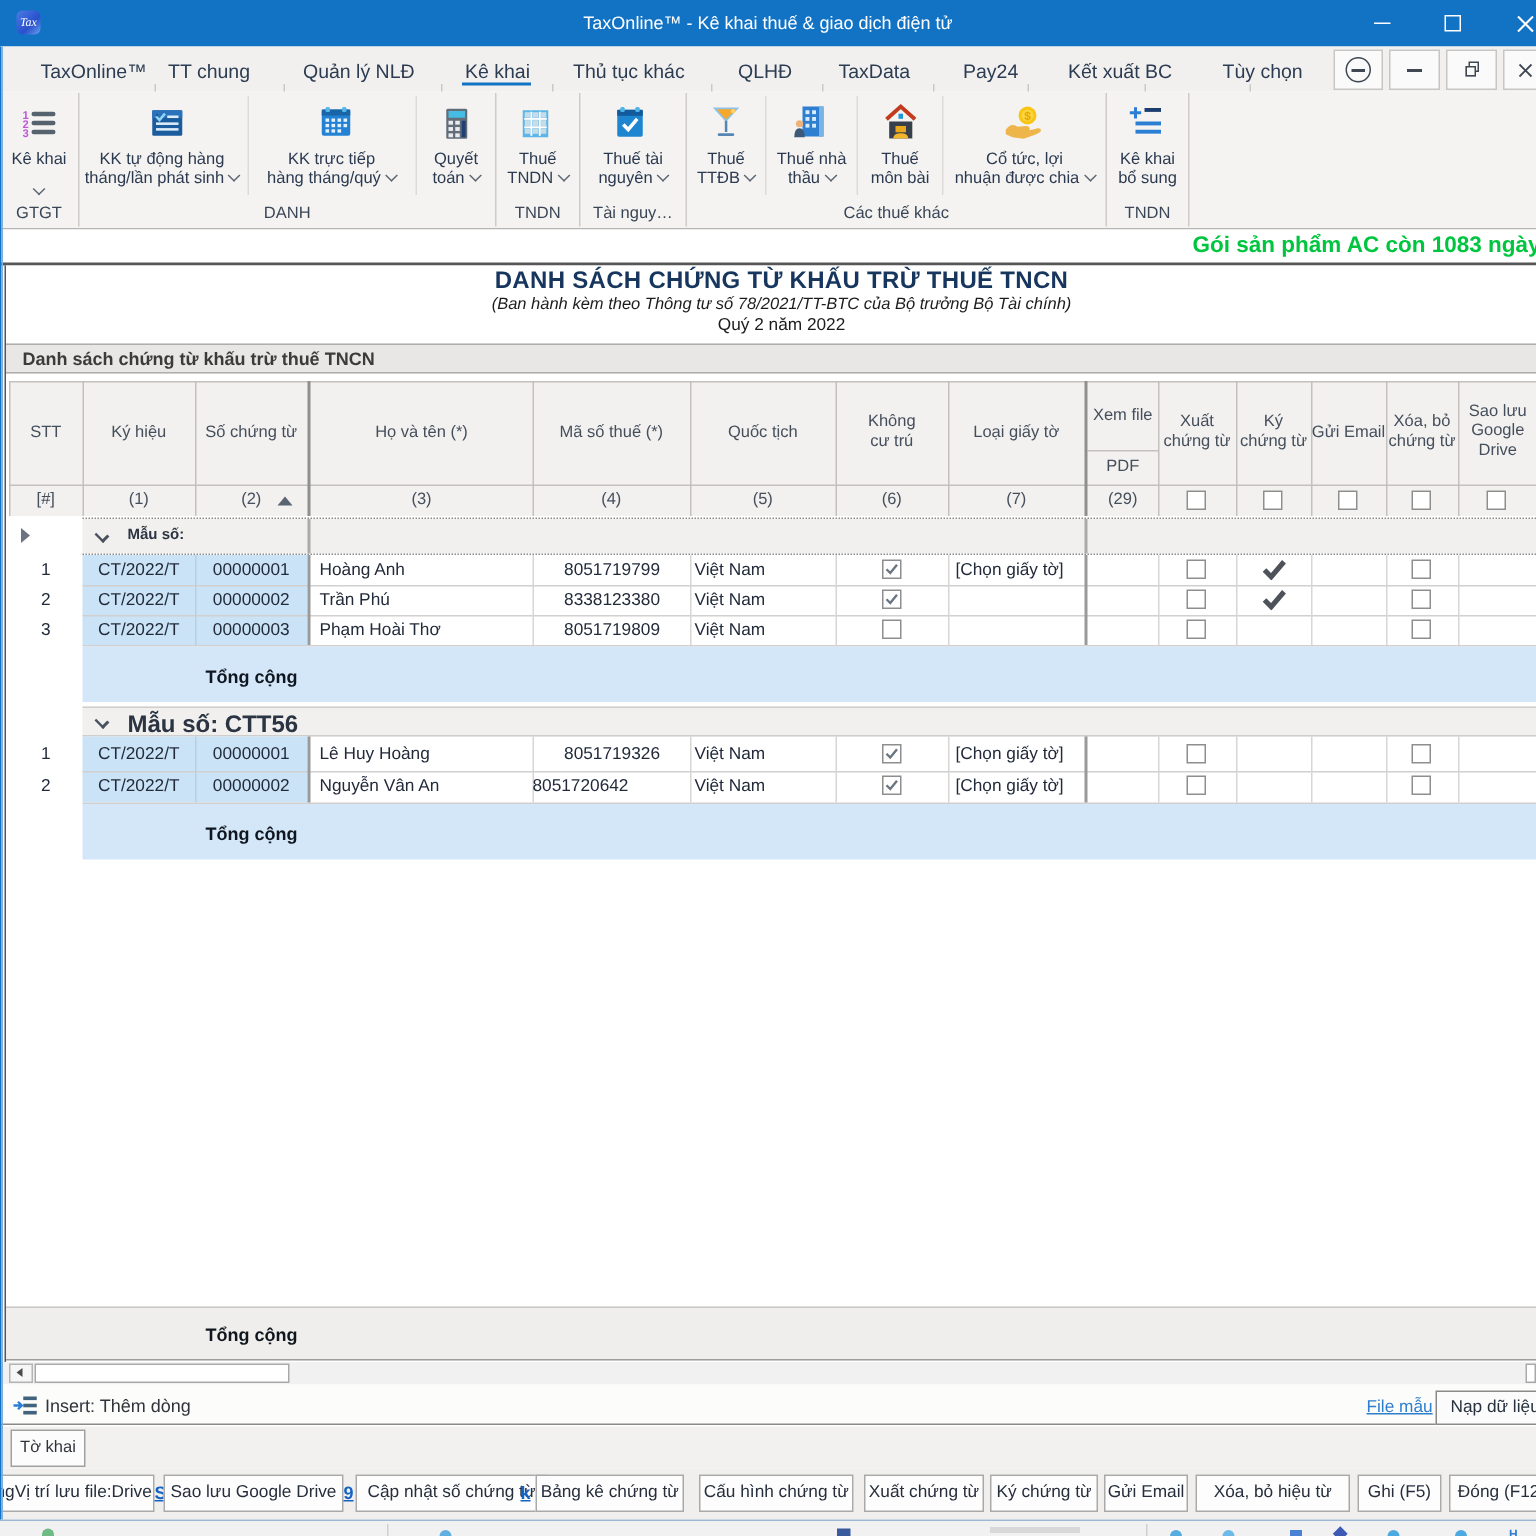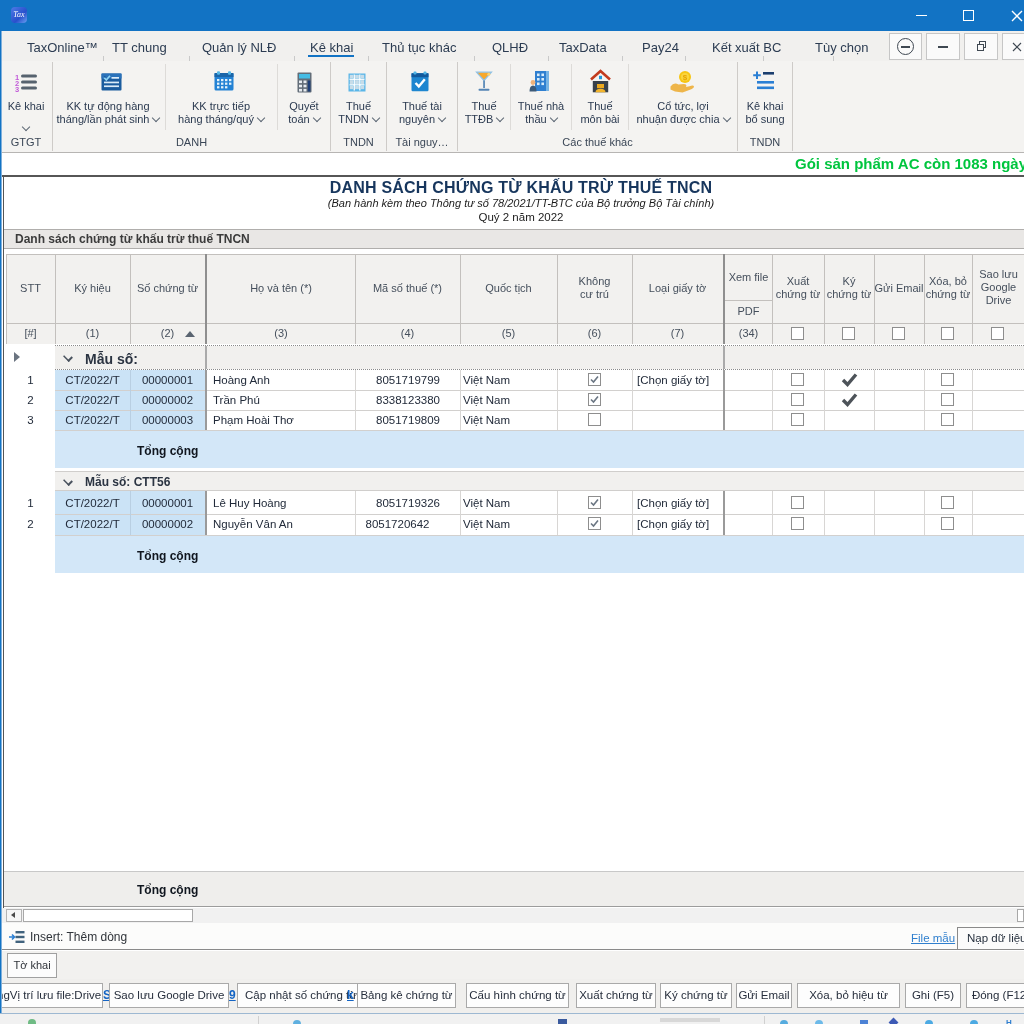--- a/index.html
+++ b/index.html
@@ -17,20 +17,21 @@
 .glbl{position:absolute;font-size:11px;color:#3a4656;text-align:center;top:136px;height:14px}
 .btn{position:absolute;background:#fdfdfd;border:1px solid #a9a9a9;font-size:11.5px;color:#262e3c;text-align:center;line-height:23px;height:25px;white-space:nowrap}
 </style>
 </head>
 <body>
 <div id="scr">
 
 <div class="a" style="left:0;top:0;width:1024px;height:31px;background:#1273c4"></div>
 <div class="a" style="left:11px;top:7px;width:16px;height:16px;border-radius:4px;background:linear-gradient(135deg,#4e7be6 0%,#2850cc 60%,#6aa0f0 100%)"></div>
 <div class="a" style="left:11px;top:7px;width:16px;height:16px;font-family:'Liberation Serif',serif;font-style:italic;font-size:8px;color:#fff;text-align:center;line-height:16px">Tax</div>
+<div class="a" style="left:0;top:8px;width:1024px;text-align:center;font-size:12px;color:#fff">TaxOnline™ - Kê khai thuế &amp; giao dịch điện tử</div>
 <div class="a" style="left:916px;top:15px;width:11px;height:1px;background:#fff"></div>
 <div class="a" style="left:963px;top:10px;width:11px;height:11px;border:1px solid #fff"></div>
 <svg class="a" style="left:1011px;top:10px" width="12" height="12" viewBox="0 0 12 12">
       <path d="M1 1 L11 11 M11 1 L1 11" stroke="#fff" stroke-width="1.4"></path>
     </svg>
 
 <div class="a" style="left:0;top:31px;width:1024px;height:30px;background:#f1f0ee"></div>
 <div class="a" id="menuitems" style="left:0;top:40px;width:1024px;height:18px;font-size:13px;color:#2c3c52">
 <span class="a" style="left:27px">TaxOnline™</span>
 <span class="a" style="left:112px">TT chung</span>
@@ -285,36 +286,36 @@
 
 <div class="a ctr" style="left:6px;top:327px;width:49px">[#]</div>
 <div class="a ctr" style="left:55px;top:327px;width:75px">(1)</div>
 <div class="a ctr" style="left:130px;top:327px;width:75px">(2)</div>
 <div class="a" style="left:185px;top:331px;width:0;height:0;border-left:5px solid transparent;border-right:5px solid transparent;border-bottom:6px solid #5a6470"></div>
 <div class="a ctr" style="left:207px;top:327px;width:148px">(3)</div>
 <div class="a ctr" style="left:355px;top:327px;width:105px">(4)</div>
 <div class="a ctr" style="left:460px;top:327px;width:97px">(5)</div>
 <div class="a ctr" style="left:557px;top:327px;width:75px">(6)</div>
 <div class="a ctr" style="left:632px;top:327px;width:91px">(7)</div>
-<div class="a ctr" style="left:725px;top:327px;width:47px">(34)</div>
+<div class="a ctr" style="left:725px;top:327px;width:47px">(29)</div>
 <div class="cb" style="left:791px;top:327px"></div>
 <div class="cb" style="left:842px;top:327px"></div>
 <div class="cb" style="left:892px;top:327px"></div>
 <div class="cb" style="left:941px;top:327px"></div>
 <div class="cb" style="left:991px;top:327px"></div>
 </div>
 
 <div id="tbody" style="position:absolute;left:0;top:0;font-size:11.5px;color:#222b3a">
 
 <div class="a" style="left:55px;top:346px;width:969px;height:23px;background:#f1f0ee"></div>
 <div class="a" style="left:55px;top:345px;width:969px;border-top:1px dotted #8a8a8a"></div>
 <div class="a" style="left:55px;top:369px;width:969px;border-top:1px dotted #8a8a8a"></div>
 <div class="a" style="left:14px;top:352px;width:0;height:0;border-top:5px solid transparent;border-bottom:5px solid transparent;border-left:6px solid #6b7480"></div>
 <div class="a" style="left:64px;top:353px;width:8px;height:8px;border-right:2px solid #49525e;border-bottom:2px solid #49525e;transform:rotate(45deg) scale(1,0.75)"></div>
-<div class="a" style="left:85px;top:351px;font-size:14px;font-weight:bold;color:#2b3442">Mẫu số:</div>
+<div class="a" style="left:85px;top:351px;font-size:10px;font-weight:bold;color:#2b3442">Mẫu số:</div>
 <div class="vline" style="left:205px;top:346px;height:23px;width:2px;background:#aaa"></div>
 <div class="vline" style="left:723px;top:346px;height:23px;width:2px;background:#aaa"></div>
 <div class="vline" style="left:205px;top:472px;height:19px;width:2px;background:#aaa"></div>
 <div class="vline" style="left:723px;top:472px;height:19px;width:2px;background:#aaa"></div>
 
 <div class="a" style="left:55px;top:370px;width:150px;height:60px;background:#cbe3f6"></div>
 <div class="hline" style="left:55px;top:390px;width:969px;background:#d2d0ce"></div>
 <div class="hline" style="left:55px;top:410px;width:969px;background:#d2d0ce"></div>
 <div class="hline" style="left:55px;top:430px;width:969px;background:#d2d0ce"></div>
 <div class="vline" style="left:130px;top:370px;height:60px;background:#b9cfe2"></div>
@@ -371,21 +372,21 @@
 
 <div class="cb" style="left:588px;top:413px"></div>
 <div class="cb" style="left:791px;top:413px"></div>
 <div class="cb" style="left:941px;top:413px"></div>
 
 <div class="a" style="left:55px;top:431px;width:969px;height:37px;background:#d3e7f8"></div>
 <div class="a" style="left:137px;top:444px;font-size:12px;font-weight:bold;color:#10161f">Tổng cộng</div>
 
 <div class="a" style="left:55px;top:471px;width:969px;height:20px;background:#f1f0ee;border-top:1px solid #d0cecc;border-bottom:1px solid #d0cecc"></div>
 <div class="a" style="left:64px;top:477px;width:8px;height:8px;border-right:2px solid #49525e;border-bottom:2px solid #49525e;transform:rotate(45deg) scale(1,0.75)"></div>
-<div class="a" style="left:85px;top:475px;font-size:12px;font-weight:bold;color:#2b3442">Mẫu số: CTT56</div>
+<div class="a" style="left:85px;top:475px;font-size:16px;font-weight:bold;color:#2b3442">Mẫu số: CTT56</div>
 
 <div class="a" style="left:55px;top:491px;width:150px;height:44px;background:#cbe3f6"></div>
 <div class="hline" style="left:55px;top:514px;width:969px;background:#d2d0ce"></div>
 <div class="hline" style="left:55px;top:535px;width:969px;background:#d2d0ce"></div>
 <div class="vline" style="left:130px;top:491px;height:44px;background:#b9cfe2"></div>
 <div class="vline" style="left:205px;top:491px;height:44px;width:2px;background:#9a9a9a"></div>
 <div class="vline" style="left:355px;top:491px;height:44px;background:#d8d6d4"></div>
 <div class="vline" style="left:460px;top:491px;height:44px;background:#d8d6d4"></div>
 <div class="vline" style="left:557px;top:491px;height:44px;background:#d8d6d4"></div>
 <div class="vline" style="left:632px;top:491px;height:44px;background:#d8d6d4"></div>
@@ -398,21 +399,21 @@
 <div class="a ctr" style="left:6px;top:497px;width:49px">1</div>
 <div class="a ctr" style="left:6px;top:518px;width:49px">2</div>
 <div class="a ctr" style="left:55px;top:497px;width:75px">CT/2022/T</div>
 <div class="a ctr" style="left:130px;top:497px;width:75px">00000001</div>
 <div class="a" style="left:213px;top:497px">Lê Huy Hoàng</div>
 <div class="a" style="left:355px;top:497px;width:85px;text-align:right">8051719326</div>
 <div class="a" style="left:463px;top:497px">Việt Nam</div>
 <div class="a ctr" style="left:55px;top:518px;width:75px">CT/2022/T</div>
 <div class="a ctr" style="left:130px;top:518px;width:75px">00000002</div>
 <div class="a" style="left:213px;top:518px">Nguyễn Vân An</div>
-<div class="a" style="left:355px;top:518px;width:85px;text-align:center">8051720642</div>
+<div class="a" style="left:355px;top:518px;width:85px;text-align:left">8051720642</div>
 <div class="a" style="left:463px;top:518px">Việt Nam</div>
 <div class="cb" style="left:588px;top:496px"><svg width="11" height="11" viewBox="0 0 11 11">
           <path d="M2 5.5 L4.5 8 L9 2.5" stroke="#6b7683" stroke-width="1.6" fill="none"></path>
         </svg></div>
 <div class="a" style="left:637px;top:497px">[Chọn giấy tờ]</div>
 <div class="cb" style="left:791px;top:496px"></div>
 <div class="cb" style="left:941px;top:496px"></div>
 <div class="cb" style="left:588px;top:517px"><svg width="11" height="11" viewBox="0 0 11 11">
           <path d="M2 5.5 L4.5 8 L9 2.5" stroke="#6b7683" stroke-width="1.6" fill="none"></path>
         </svg></div>

